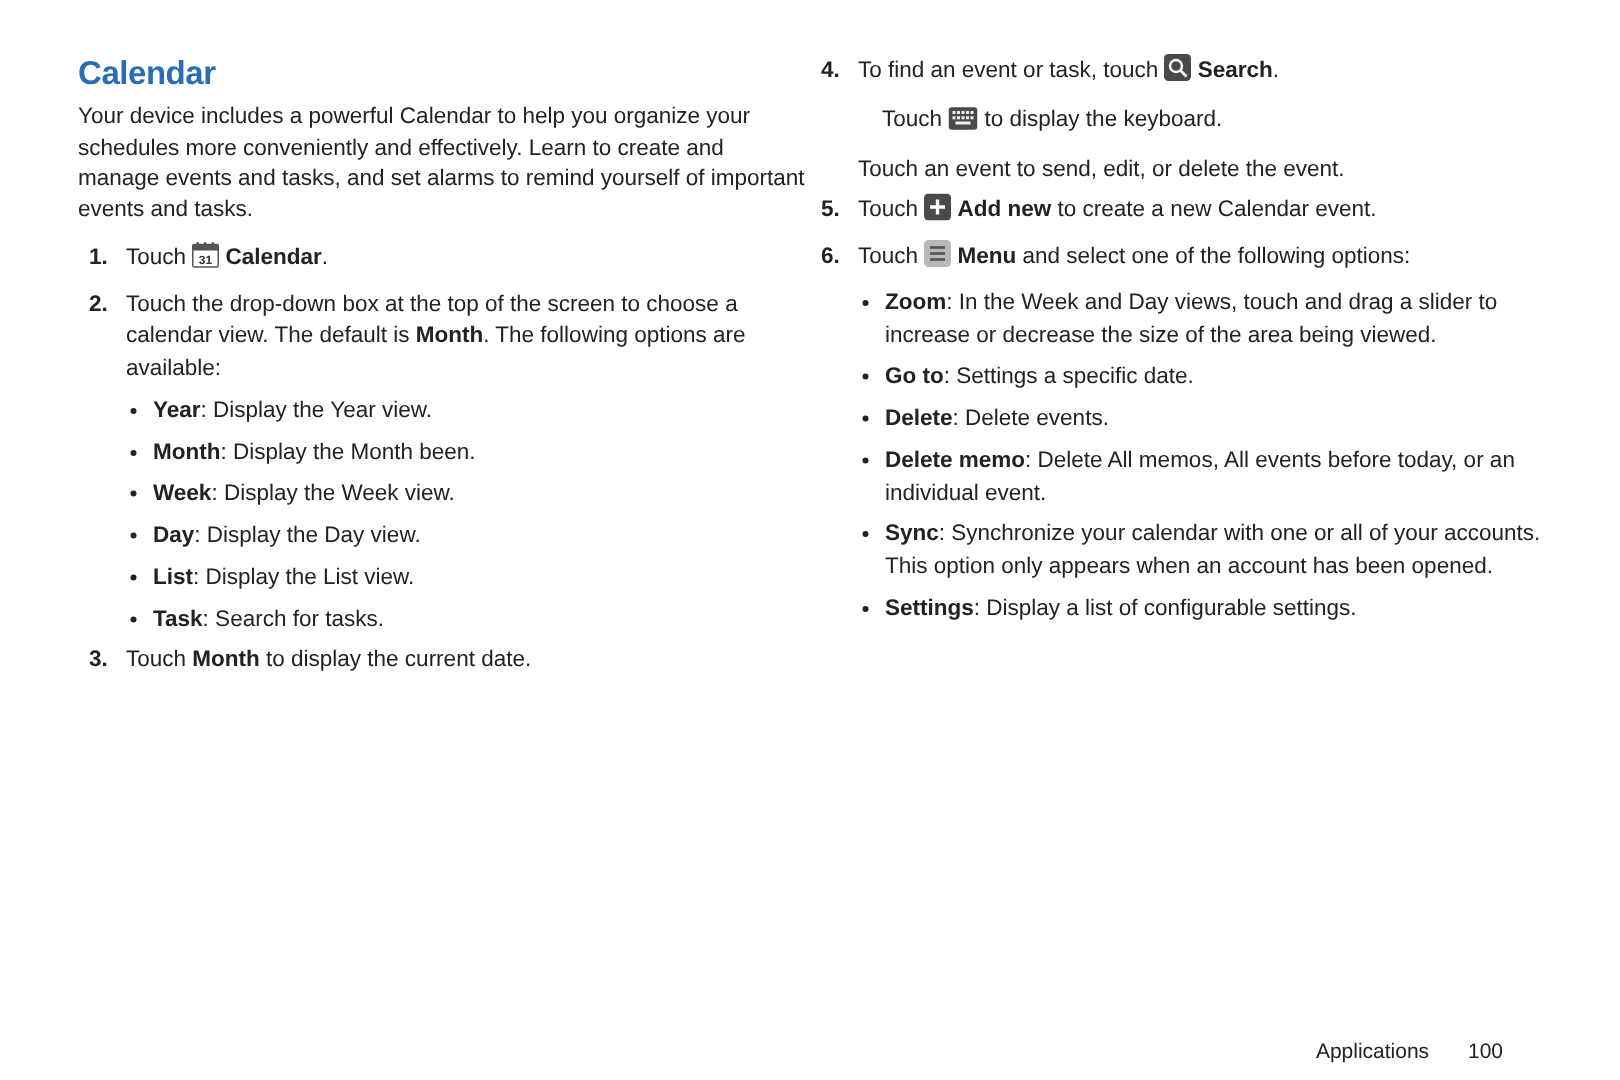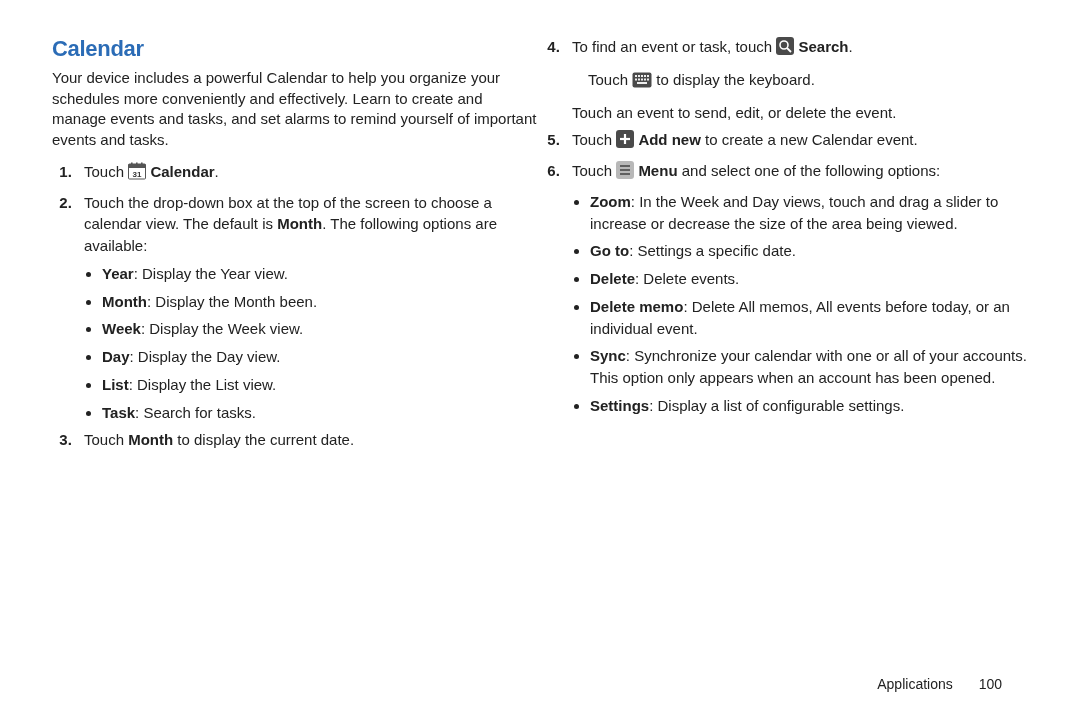--- a/index.html
+++ b/index.html
@@ -55,21 +55,21 @@
     margin-bottom: 6px;
   }
   .b { font-weight: 700; }
   .icon {
     display: inline-block;
     vertical-align: -3px;
   }
   .footer {
     position: absolute;
     right: 78px;
-    bottom: 28px;
+    bottom: 12px;
     font-size: 14px;
   }
   .footer .sec { margin-right: 22px; }
   .extra-p { margin: 8px 16px; line-height:1.45; }
   .li-block { margin-top:4px; }
 </style>
 </head>
 <body>
 
 <div class="page">

